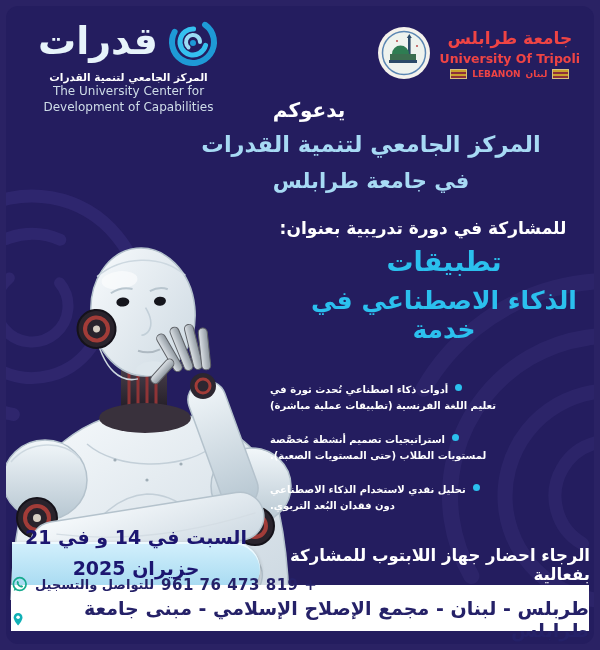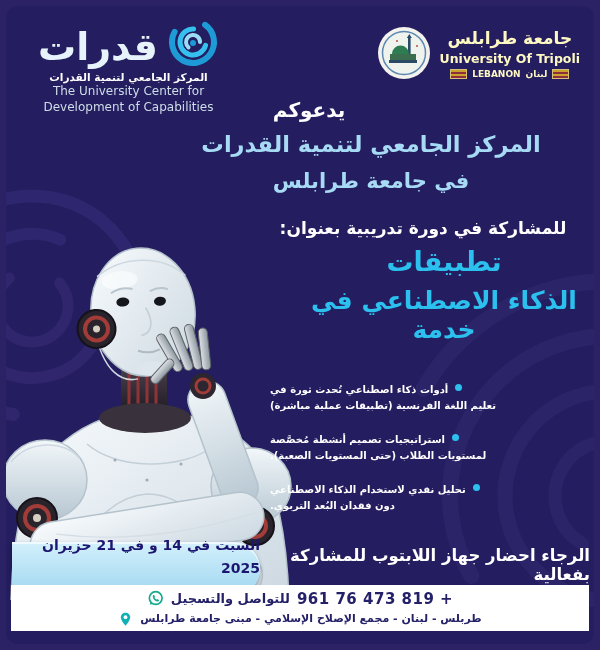--- a/index.html
+++ b/index.html
@@ -6,27 +6,27 @@
   .poster {
     position:relative; width:600px; height:650px;
     background:#2a2264; overflow:hidden;
     font-family:"DejaVu Sans","Liberation Sans",sans-serif;
   }
   .panel { position:absolute; inset:6px; background:#241d5f; border-radius:12px; overflow:hidden; }
   .decor { position:absolute; inset:0; width:100%; height:100%; }
 
   
   .logo-qudurat { position:absolute; top:10px; left:20px; width:205px; text-align:center; z-index:3; }
-  .q-row { display:flex; align-items:flex-end; justify-content:center; gap:9px; }
+  .q-row { display:flex; align-items:center; justify-content:center; gap:9px; }
   .q-word { font-size:38px; font-weight:bold; color:#e7f3fa; line-height:1.05; letter-spacing:1px; }
   .q-sub-ar { color:#ffffff; font-size:10.5px; font-weight:bold; margin-top:3px; direction:rtl; }
   .q-sub-en { color:#cfdde8; font-size:12px; line-height:1.3; margin-top:1px; }
 
   .logo-uni { position:absolute; top:20px; right:14px; display:flex; align-items:center; gap:9px; z-index:3; }
-  .uni-col { text-align:center; color:#fef9c3; }
+  .uni-col { text-align:center; color:#ef4444; }
   .uni-callig { font-size:17px; font-weight:bold; direction:rtl; letter-spacing:1px; }
   .uni-name { font-size:12.5px; margin-top:3px; font-weight:bold; }
   .uni-leb { display:flex; align-items:center; justify-content:center; gap:5px; margin-top:3px; font-size:9px; font-weight:bold; }
   .flag { width:15px; height:8px; background:repeating-linear-gradient(180deg,#caa12c 0 2px,#8d2f3a 2px 4px); border:1px solid #d9c07a; }
 
   
   .invite { position:absolute; top:92px; left:150px; right:8px; text-align:center; direction:rtl; color:#ffffff; z-index:3; }
   .inv1 { font-size:20px; font-weight:bold; transform:translateX(-62px); }
   .inv2 { font-size:22.5px; font-weight:bold; color:#a7daf4; margin-top:9px; }
   .inv3 { font-size:21px; font-weight:bold; color:#a7daf4; margin-top:12px; }
@@ -49,33 +49,33 @@
   .note { position:absolute; top:540px; left:248px; right:4px; direction:rtl;
           color:#ffffff; font-weight:bold; z-index:3; }
   .note1 { font-size:16.5px; }
   .note2 { font-size:15px; margin-top:8px; }
 
   .datebox { position:absolute; left:6px; top:536px; width:248px; height:54px; z-index:4;
              background:linear-gradient(180deg,#d3f0fc,#9fd6ef);
              border-radius:0 27px 27px 0;
              box-shadow:inset 0 2px 0 #eefaff, 0 2px 4px rgba(0,0,0,.3);
              display:flex; flex-direction:column; justify-content:center;
-             direction:rtl; color:#1c1670; font-weight:bold;
-             font-size:14px; line-height:1.65; }
+             text-align:center; direction:rtl; color:#1c1670; font-weight:bold;
+             font-size:19px; line-height:1.65; }
 
   
   .robot { position:absolute; left:-10px; top:222px; width:302px; height:372px; z-index:2; }
 
   
   .footer { position:absolute; left:5px; right:5px; bottom:13px; height:46px; background:#ffffff; z-index:5;
             display:flex; flex-direction:column; justify-content:center; gap:3px; }
-  .frow { display:flex; align-items:center; justify-content:center; gap:7px; color:#252168; font-weight:bold; }
+  .frow { display:flex; align-items:center; gap:7px; color:#252168; font-weight:bold; }
   .f-label { font-size:13px; direction:rtl; }
   .f-phone { font-size:15px; letter-spacing:.5px; }
-  .f-address { font-size:11px; direction:rtl; }
+  .f-address { font-size:19px; direction:rtl; }
 </style>
 </head>
 <body>
 
 <div class="poster">
   <div class="panel">
 
     <svg class="decor" viewBox="0 0 588 638">
       <g fill="none" stroke="#382e7a" opacity="0.55" stroke-linecap="round">
         <circle cx="26" cy="300" r="36" stroke-width="11" stroke-dasharray="170 56" transform="rotate(-40 26 300)"></circle>

